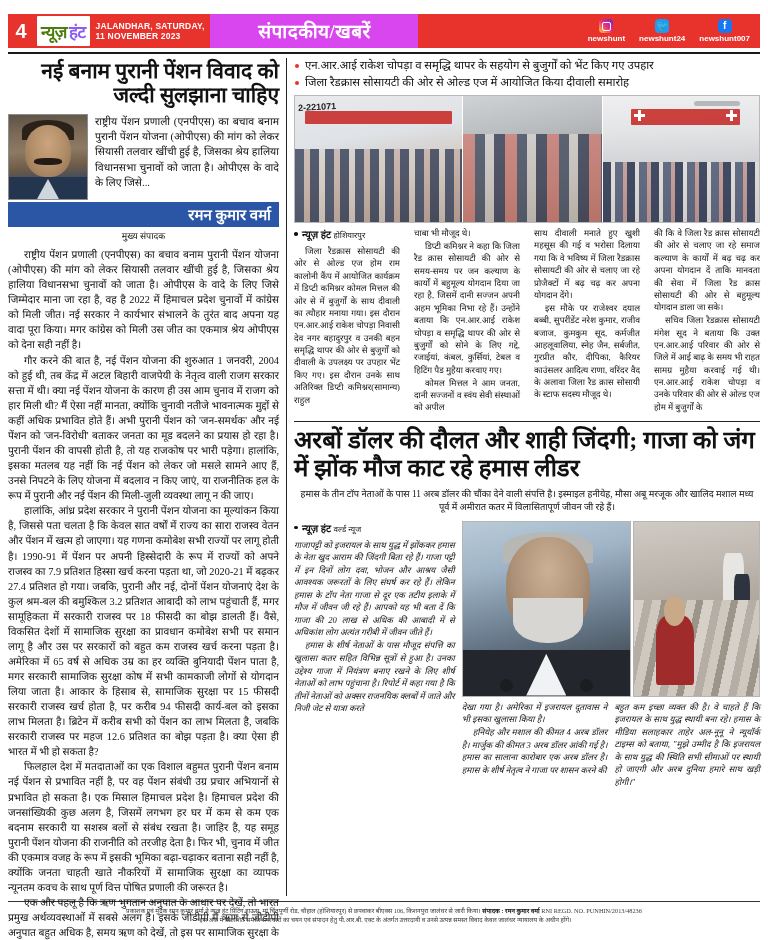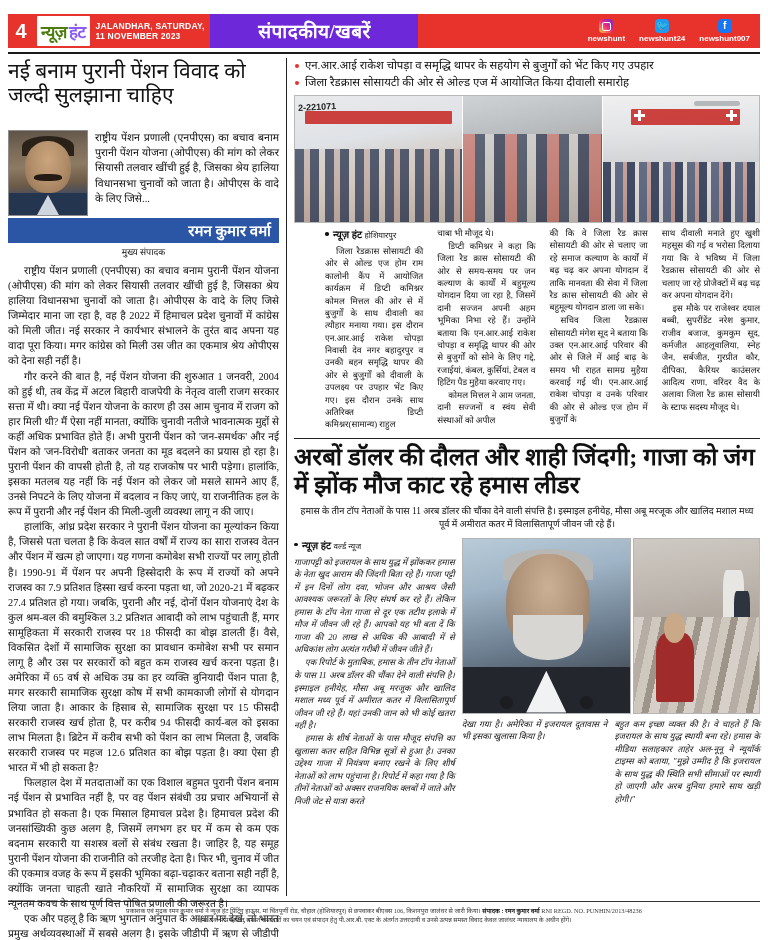--- a/index.html
+++ b/index.html
@@ -24,21 +24,21 @@
     padding:1px 4px;margin:2px 3px;border-radius:1px;
   }
   .logo-a{color:#4d7c0f;font-weight:bold;font-size:17px;letter-spacing:-0.5px;}
   .logo-b{color:#8b5cf6;font-weight:bold;font-size:17px;margin-left:2px;letter-spacing:-0.5px;}
   .dateline{
     color:#fff;font-family:"Liberation Sans",sans-serif;font-weight:bold;
     font-size:8.5px;line-height:10px;display:flex;flex-direction:column;
     justify-content:center;padding:0 6px 0 3px;letter-spacing:0.2px;
   }
   .mh-center{
-    background:#6d28d9;flex:0 0 208px;display:flex;align-items:center;justify-content:center;
+    background:#d946ef;flex:0 0 208px;display:flex;align-items:center;justify-content:center;
   }
   .mh-center span{color:#fff;font-weight:bold;font-size:19px;letter-spacing:0.4px;}
   .mh-right{
     background:#e8322c;flex:1 1 auto;display:flex;align-items:center;justify-content:flex-end;
     gap:14px;padding-right:10px;
   }
   .social{display:flex;flex-direction:column;align-items:center;justify-content:center;gap:1px;}
   .social .glyph{
     width:14px;height:14px;border-radius:4px;display:flex;align-items:center;justify-content:center;
     font-family:"Liberation Sans",sans-serif;font-size:10px;font-weight:bold;color:#fff;line-height:1;
@@ -54,21 +54,21 @@
   .rule-thick{height:2px;background:#1a1a1a;margin-top:4px;}
 
   
   .grid{display:flex;margin-top:4px;height:838px;}
   .col-left{width:278px;flex:0 0 278px;padding-right:7px;box-sizing:border-box;}
   .vdiv{width:1px;background:#222;flex:0 0 1px;}
   .col-right{flex:1 1 auto;padding-left:7px;box-sizing:border-box;}
 
   
   .ed-head{
-    font-weight:normal;font-size:21px;line-height:1.14;text-align:left;margin:2px 0 22px;
+    font-weight:bold;font-size:21px;line-height:1.14;text-align:right;margin:2px 0 6px;
   }
   .ed-intro{display:flex;gap:7px;margin-bottom:2px;}
   .ed-photo{
     width:78px;height:84px;flex:0 0 78px;
     background:linear-gradient(176deg,#5d5347 0%,#7b6a57 22%,#8d7a63 42%,#6d5b48 62%,#3d4a63 78%,#24324d 100%);
     border:1px solid #8d8d8d;position:relative;overflow:hidden;
   }
   .ed-photo .face{
     position:absolute;left:16px;top:10px;width:46px;height:52px;border-radius:48% 48% 44% 44%;
     background:radial-gradient(ellipse at 50% 36%,#caa57e 0%,#b08c68 55%,#8e6f52 100%);
@@ -124,21 +124,21 @@
       rgba(60,70,95,.82) 0 9px, rgba(190,160,150,.55) 9px 15px,
       rgba(45,55,80,.78) 15px 24px, rgba(215,205,195,.5) 24px 30px);}
   .ph2 .figs{height:70%;background:repeating-linear-gradient(90deg,
       rgba(210,120,110,.7) 0 12px, rgba(70,80,100,.8) 12px 22px,
       rgba(225,220,215,.6) 22px 31px, rgba(55,62,85,.78) 31px 42px);}
   .ph3 .figs{height:48%;background:repeating-linear-gradient(90deg,
       rgba(40,52,80,.85) 0 8px, rgba(235,228,220,.6) 8px 12px,
       rgba(70,82,110,.8) 12px 20px, rgba(190,120,110,.55) 20px 24px);}
   .ph3 .fan{position:absolute;left:58%;top:4%;width:46px;height:5px;background:#b6b9bc;border-radius:3px;}
 
-  .cols4{display:flex;gap:14px;margin-top:4px;margin-left:31px;}
+  .cols4{display:flex;gap:14px;margin-top:4px;}
   .cols4 .c{flex:1 1 0;min-width:0;}
   .cols4 p{font-size:8.6px;line-height:1.44;text-align:justify;margin:0 0 0.5px;text-indent:11px;}
   .cols4 p.noind{text-indent:0;}
   .place-line{font-size:10px;font-weight:bold;margin:0 0 4px;position:relative;padding-left:8px;}
   .place-line::before{content:"";position:absolute;left:0;top:5px;width:3.5px;height:3.5px;background:#111;border-radius:50%;}
   .place-line .small{font-size:8px;font-weight:normal;}
 
   
   .st2-wrap{margin-top:7px;border-top:1px solid #222;padding-top:5px;}
   .st2-head{font-weight:bold;font-size:24px;line-height:1.16;text-align:left;margin:0 0 5px;}
@@ -276,42 +276,41 @@
               <span class="small">होशियारपुर</span>
             </div>
             <p>जिला रैडक्रास सोसायटी की ओर से ओल्ड एज होम राम कालोनी कैंप में आयोजित कार्यक्रम में डिप्टी कमिश्नर कोमल मित्तल की ओर से में बुजुर्गों के साथ दीवाली का त्यौहार मनाया गया। इस दौरान एन.आर.आई राकेश चोपड़ा निवासी देव नगर बहादुरपुर व उनकी बहन समृद्धि थापर की ओर से बुजुर्गों को दीवाली के उपलक्ष्य पर उपहार भेंट किए गए। इस दौरान उनके साथ अतिरिक्त डिप्टी कमिश्नर(सामान्य) राहुल</p>
           </div>
           <div class="c">
             <p class="noind">चाबा भी मौजूद थे।</p>
             <p>डिप्टी कमिश्नर ने कहा कि जिला रैड क्रास सोसायटी की ओर से समय-समय पर जन कल्याण के कार्यों में बहुमूल्य योगदान दिया जा रहा है, जिसमें दानी सज्जन अपनी अहम भूमिका निभा रहे हैं। उन्होंने बताया कि एन.आर.आई राकेश चोपड़ा व समृद्धि थापर की ओर से बुजुर्गों को सोने के लिए गद्दे, रजाईयां, कंबल, कुर्सियां, टेबल व हिटिंग पैड मुहैया करवाए गए।</p>
             <p>कोमल मित्तल ने आम जनता, दानी सज्जनों व स्वंय सेवी संस्थाओं को अपील</p>
           </div>
           <div class="c">
+            <p class="noind">साथ दीवाली मनाते हुए खुशी महसूस की गई व भरोसा दिलाया गया कि वे भविष्य में जिला रैडक्रास सोसायटी की ओर से चलाए जा रहे प्रोजैक्टों में बढ़ चढ़ कर अपना योगदान देंगे।</p>
+            <p>इस मौके पर राजेश्वर दयाल बब्बी, सुपरींडेंट नरेश कुमार, राजीव बजाज, कुमकुम सूद, कर्मजीत आहलूवालिया, स्नेह जैन, सर्बजीत, गुरप्रीत कौर, दीपिका, कैरियर काउंसलर आदित्य राणा, वरिंदर वैद के अलावा जिला रैड क्रास सोसायी के स्टाफ सदस्य मौजूद थे।</p>
+          </div>
+          <div class="c">
             <p class="noind">की कि वे जिला रैड क्रास सोसायटी की ओर से चलाए जा रहे समाज कल्याण के कार्यों में बढ़ चढ़ कर अपना योगदान दें ताकि मानवता की सेवा में जिला रैड क्रास सोसायटी की ओर से बहुमूल्य योगदान डाला जा सके।</p>
             <p>सचिव जिला रैडक्रास सोसायटी मंगेश सूद ने बताया कि उक्त एन.आर.आई परिवार की ओर से जिले में आई बाढ़ के समय भी राहत सामग्र मुहैया करवाई गई थी। एन.आर.आई राकेश चोपड़ा व उनके परिवार की ओर से ओल्ड एज होम में बुजुर्गों के</p>
-          </div>
-          <div class="c">
-            <p class="noind">साथ दीवाली मनाते हुए खुशी महसूस की गई व भरोसा दिलाया गया कि वे भविष्य में जिला रैडक्रास सोसायटी की ओर से चलाए जा रहे प्रोजैक्टों में बढ़ चढ़ कर अपना योगदान देंगे।</p>
-            <p>इस मौके पर राजेश्वर दयाल बब्बी, सुपरींडेंट नरेश कुमार, राजीव बजाज, कुमकुम सूद, कर्मजीत आहलूवालिया, स्नेह जैन, सर्बजीत, गुरप्रीत कौर, दीपिका, कैरियर काउंसलर आदित्य राणा, वरिंदर वैद के अलावा जिला रैड क्रास सोसायी के स्टाफ सदस्य मौजूद थे।</p>
           </div>
         </div>
       </div>
 
       <div class="st2-wrap">
         <div class="st2-head">अरबों डॉलर की दौलत और शाही जिंदगी; गाजा को जंग में झोंक मौज काट रहे हमास लीडर</div>
         <div class="st2-kick">हमास के तीन टॉप नेताओं के पास 11 अरब डॉलर की चौंका देने वाली संपत्ति है। इस्माइल हनीयेह, मौसा अबू मरजूक और खालिद मशाल मध्य पूर्व में अमीरात कतर में विलासितापूर्ण जीवन जी रहे हैं।</div>
 
         <div class="st2-body">
           <div class="s2c">
             <div class="place-line">
               <span>न्यूज़ हंट</span>
               <span class="small">वर्ल्ड न्यूज</span>
             </div>
             <p class="noind">गाजापट्टी को इजरायल के साथ युद्ध में झोंककर हमास के नेता खुद आराम की जिंदगी बिता रहे हैं। गाजा पट्टी में इन दिनों लोग दवा, भोजन और आश्रय जैसी आवश्यक जरूरतों के लिए संघर्ष कर रहे हैं। लेकिन हमास के टॉप नेता गाजा से दूर एक तटीय इलाके में मौज में जीवन जी रहे हैं। आपको यह भी बता दें कि गाजा की 20 लाख से अधिक की आबादी में से अधिकांश लोग अत्यंत गरीबी में जीवन जीते हैं।</p>
-            <p>एक रिपोर्ट के मुताबिक, हमास के तीन टॉप नेताओं के पास 11 अरब डॉलर की चौंका देने वाली संपत्ति है। इस्माइल हनीयेह, मौसा अबू मरजूक और खालिद मशाल मध्य पूर्व में अमीरात कतर में विलासितापूर्ण जीवन जी रहे हैं। यहां उनकी जान को भी कोई खतरा नहीं है।</p>
             <p>हमास के शीर्ष नेताओं के पास मौजूद संपत्ति का खुलासा कतर सहित विभिन्न सूत्रों से हुआ है। उनका उद्देश्य गाजा में नियंत्रण बनाए रखने के लिए शीर्ष नेताओं को लाभ पहुंचाना है। रिपोर्ट में कहा गया है कि तीनों नेताओं को अक्सर राजनयिक क्लबों में जाते और निजी जेट से यात्रा करते</p>
           </div>
 
           <div class="s2c" style="flex:0 0 64%;">
             <div class="s2-photos">
               <div class="p-hani">
                 <span class="hair"></span>
                   <span class="head"></span>
                   <span class="beard"></span>
                 <span class="suit"></span>
@@ -323,20 +322,21 @@
                 <span class="man"></span>
                   <span class="man2"></span>
                 <span class="rubble"></span>
                   <span class="boy"></span>
                   <span class="boyhead"></span>
               </div>
             </div>
             <div style="display:flex;gap:7px;">
               <div class="s2c">
                 <p class="noind">देखा गया है। अमेरिका में इजरायल दूतावास ने भी इसका खुलासा किया है।</p>
+                <p>हनियेह और मशाल की कीमत 4 अरब डॉलर है। मार्जुक की कीमत 3 अरब डॉलर आंकी गई है। हमास का सालाना कारोबार एक अरब डॉलर है। हमास के शीर्ष नेतृत्व ने गाजा पर शासन करने की</p>
               </div>
               <div class="s2c">
                 <p class="noind">बहुत कम इच्छा व्यक्त की है। वे चाहते हैं कि इजरायल के साथ युद्ध स्थायी बना रहे। हमास के मीडिया सलाहकार ताहेर अल-नूनू ने न्यूयॉर्क टाइम्स को बताया, "मुझे उम्मीद है कि इजरायल के साथ युद्ध की स्थिति सभी सीमाओं पर स्थायी हो जाएगी और अरब दुनिया हमारे साथ खड़ी होगी।"</p>
               </div>
             </div>
           </div>
         </div>
       </div>
 
     </div>

